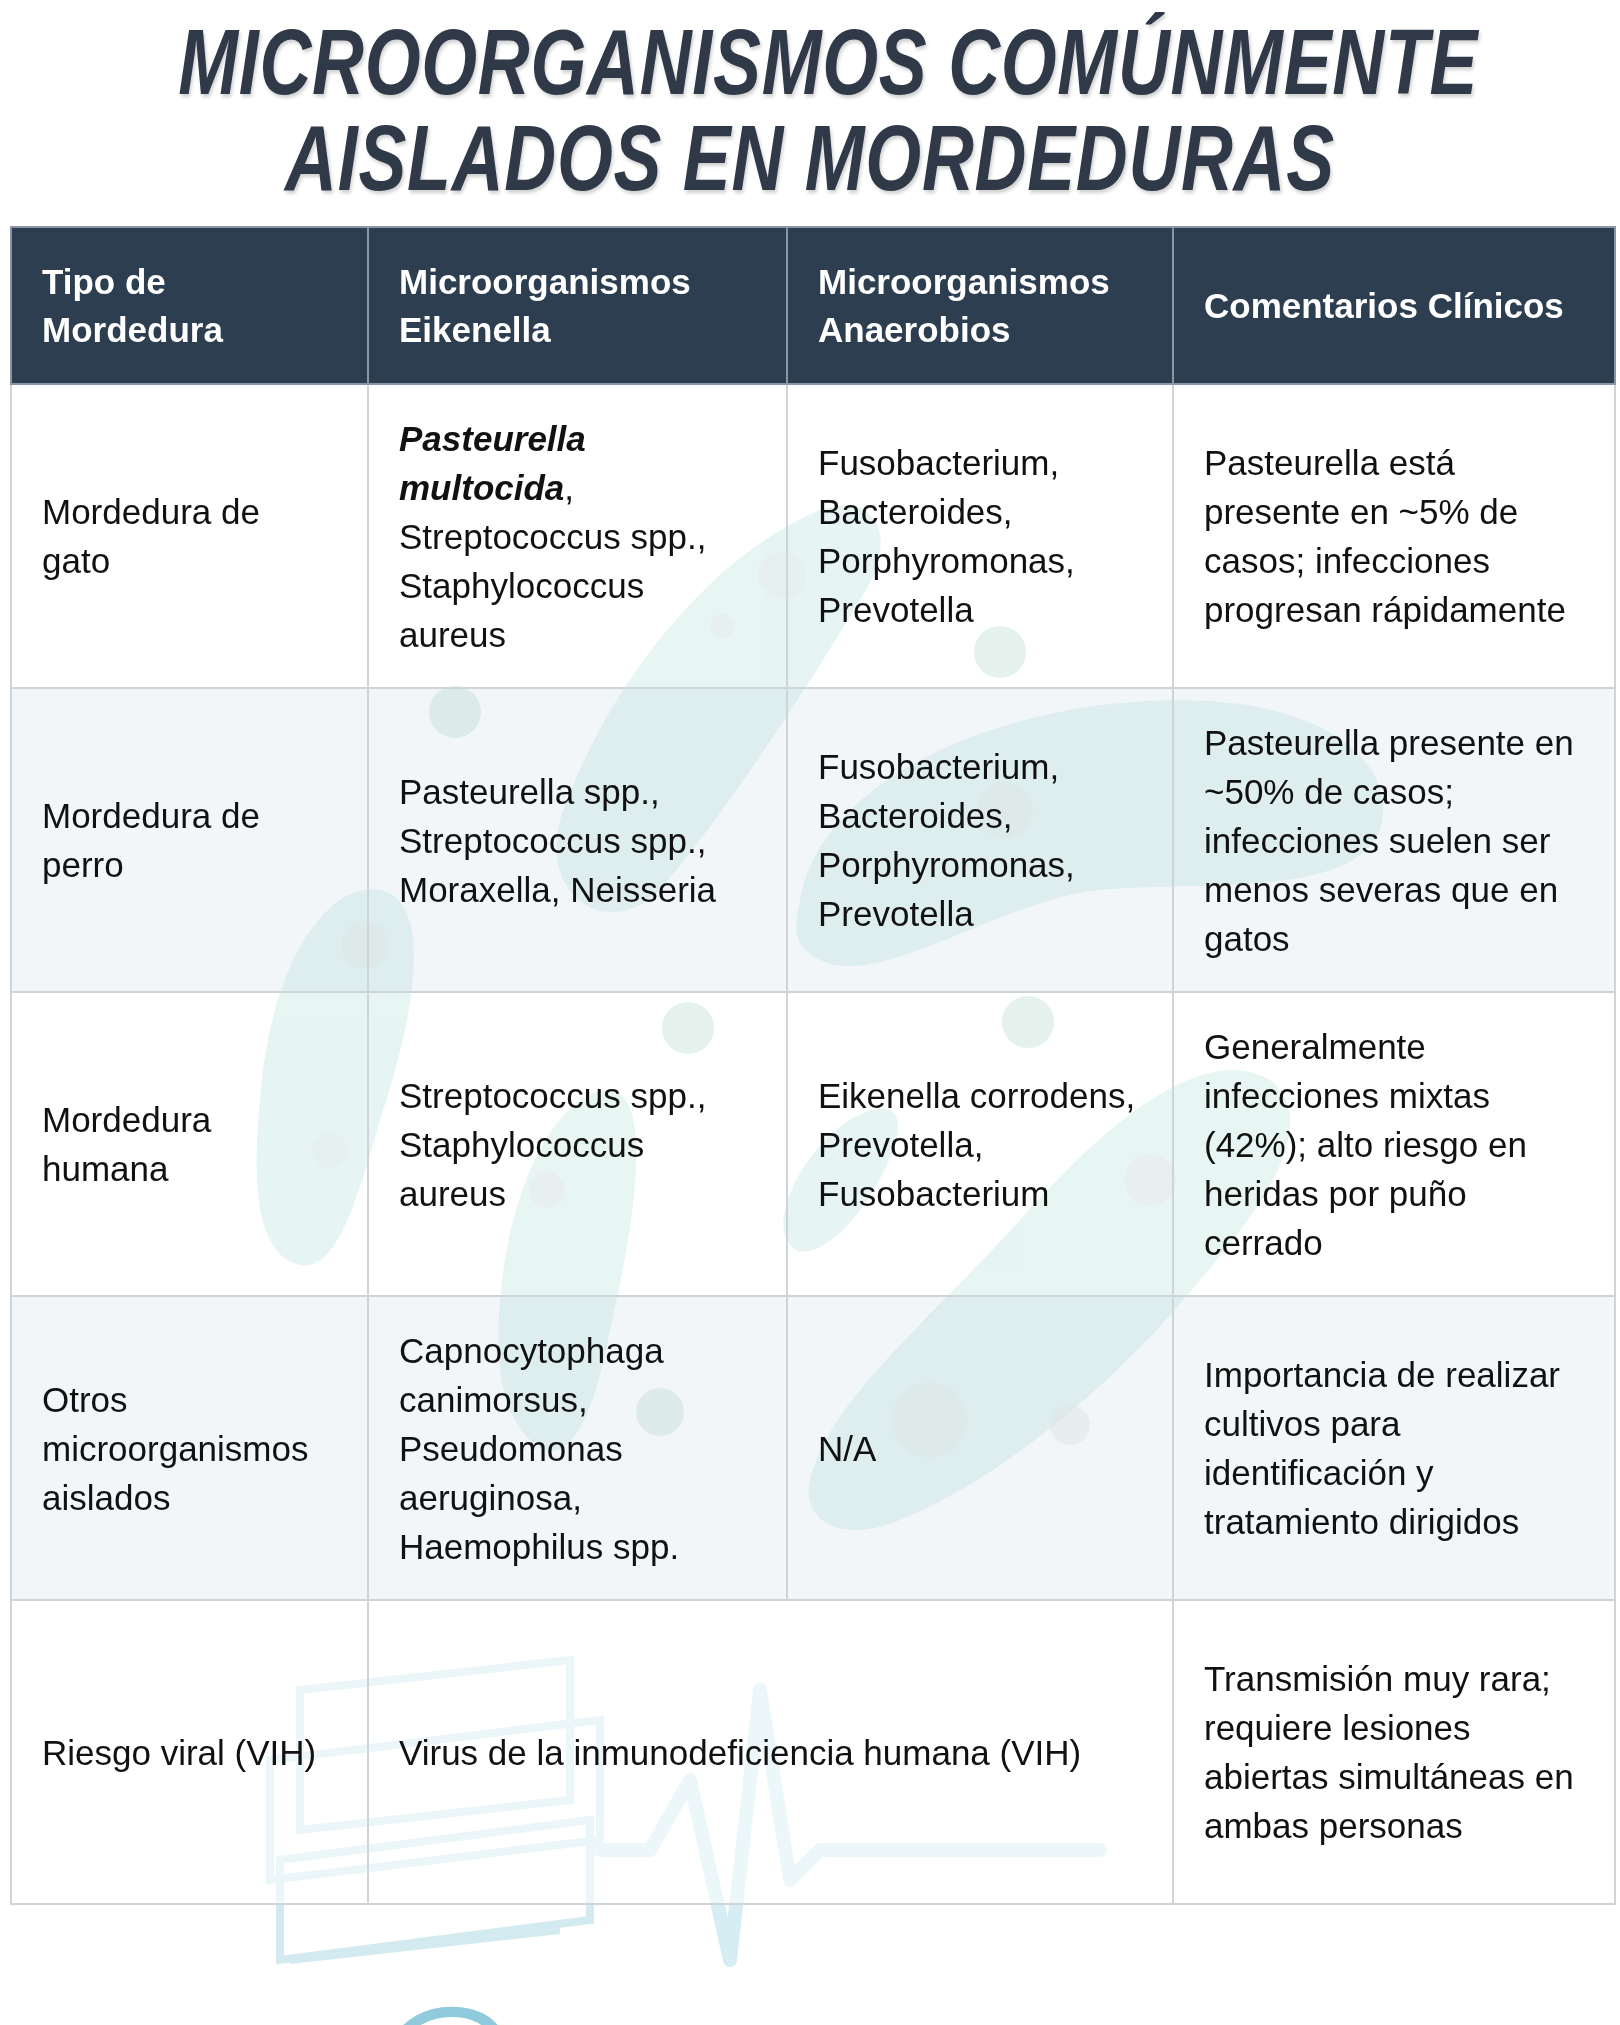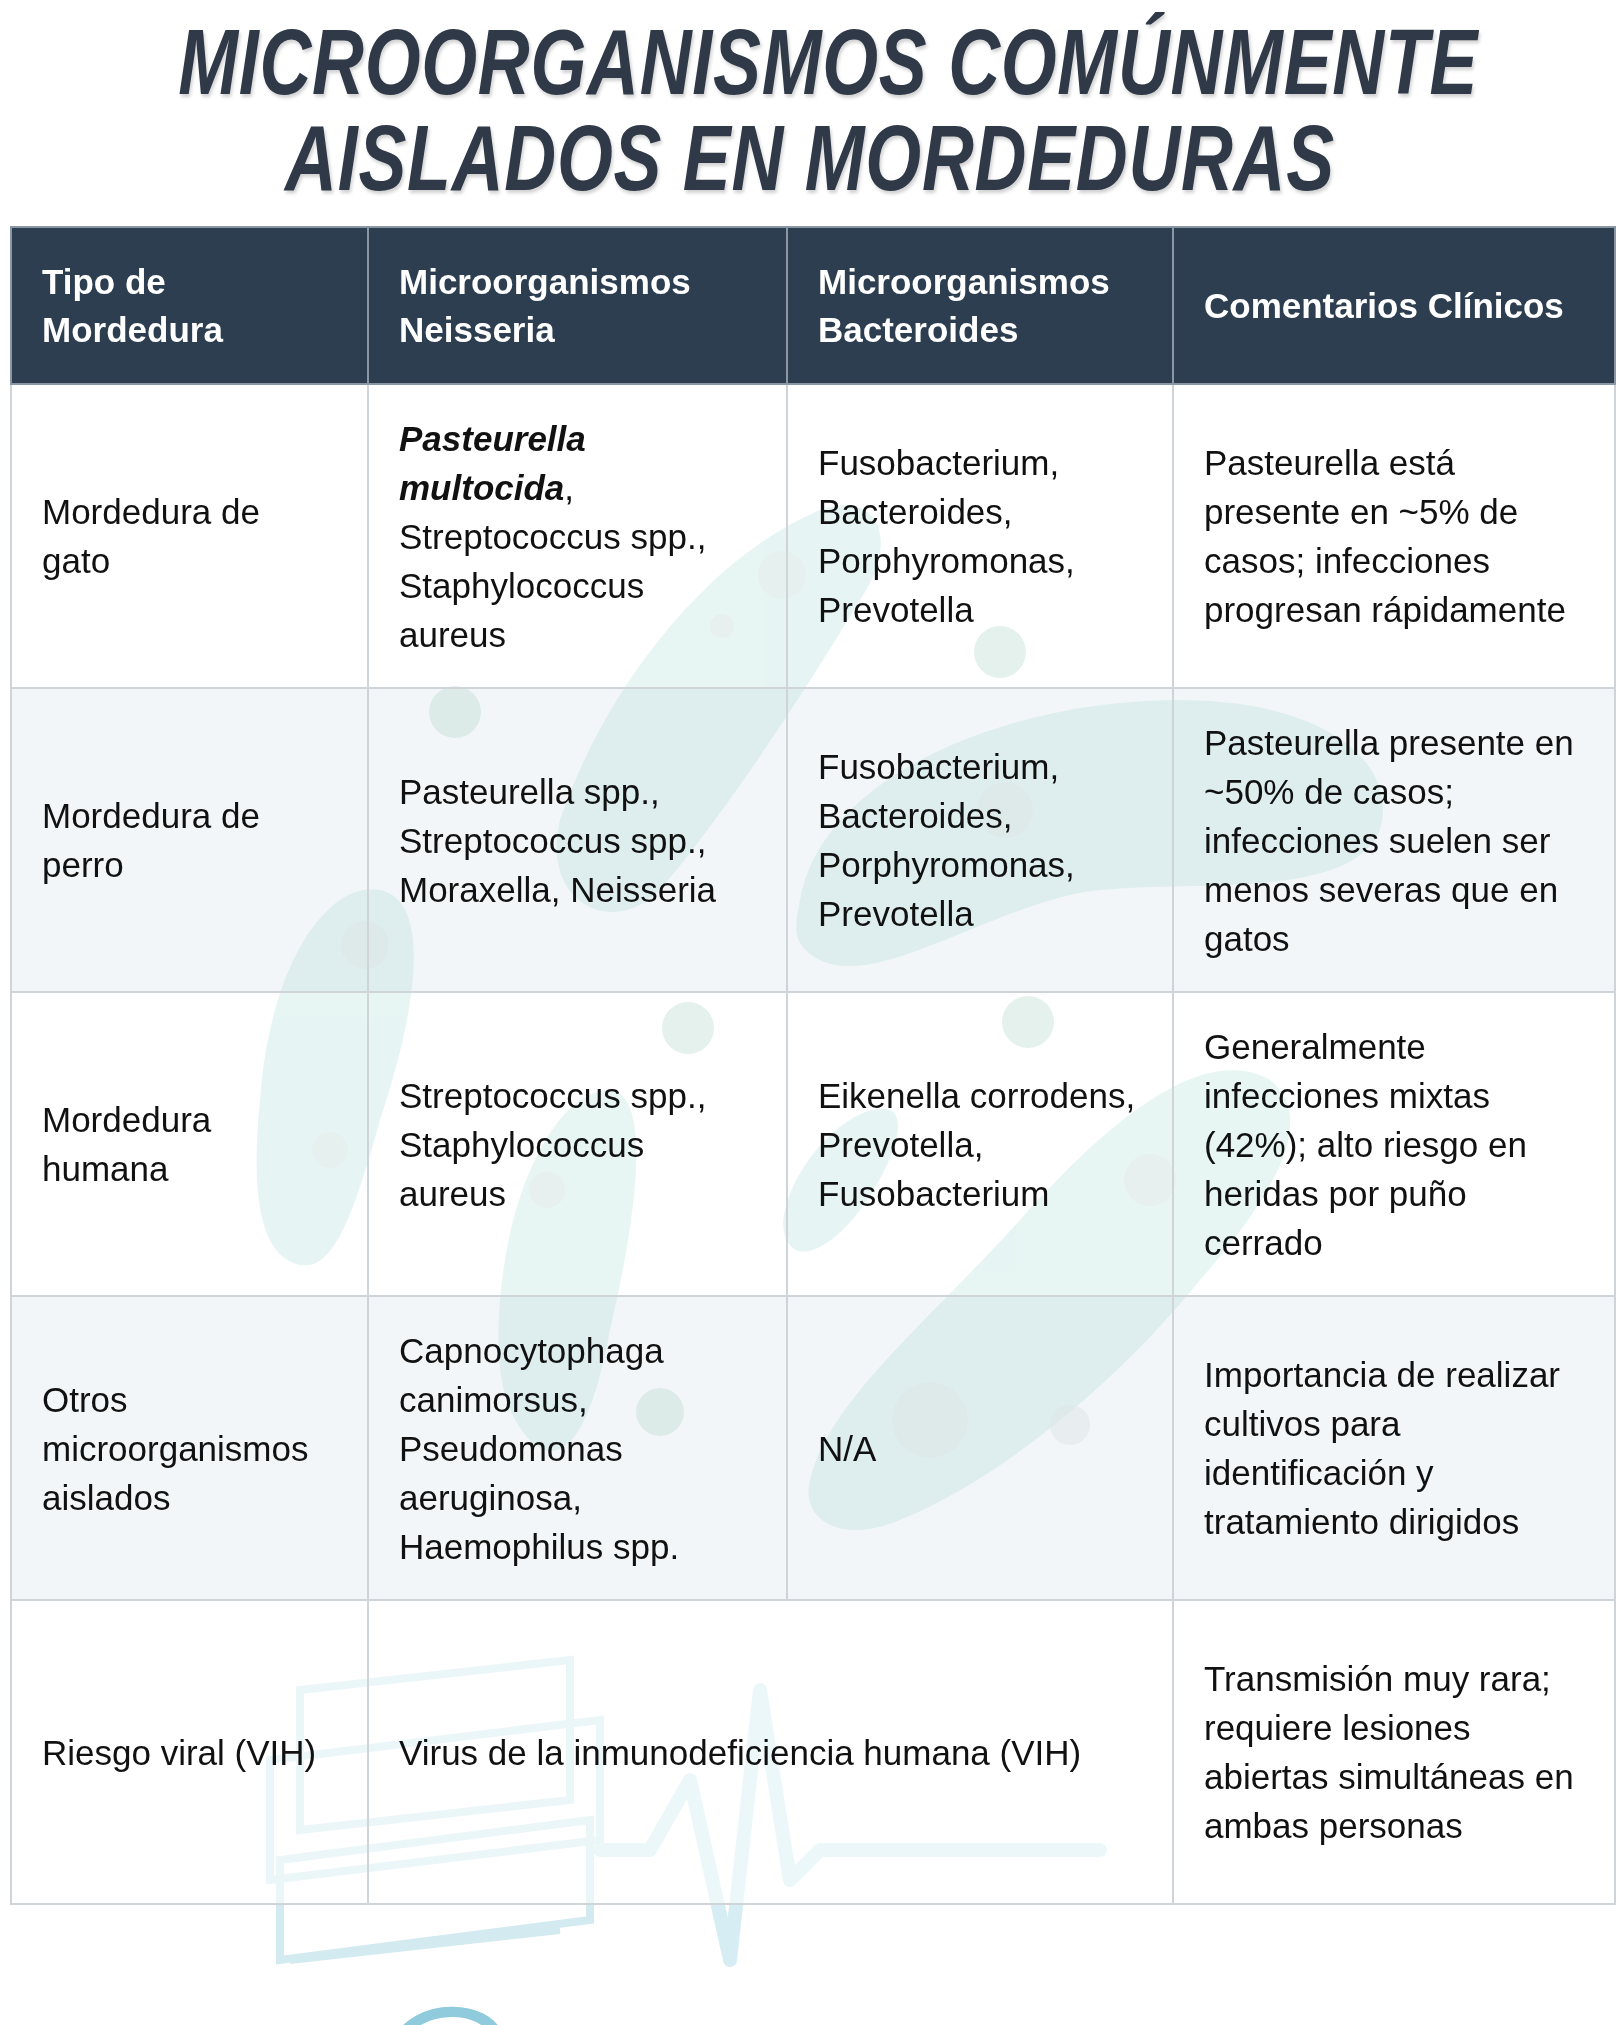--- a/index.html
+++ b/index.html
@@ -127,22 +127,22 @@
 <table class="grid">
   <colgroup>
     <col style="width:357px">
     <col style="width:419px">
     <col style="width:386px">
     <col style="width:442px">
   </colgroup>
   <thead>
     <tr>
       <th>Tipo de Mordedura</th>
-      <th>Microorganismos Neisseria</th>
-      <th>Microorganismos Bacteroides</th>
+      <th>Microorganismos Eikenella</th>
+      <th>Microorganismos Anaerobios</th>
       <th>Comentarios Clínicos</th>
     </tr>
   </thead>
   <tbody>
     <tr class="r1">
       <td>Mordedura de gato</td>
       <td><span class="b">Pasteurella multocida</span><span>, Streptococcus spp., Staphylococcus aureus</span></td>
       <td>Fusobacterium, Bacteroides, Porphyromonas, Prevotella</td>
       <td>Pasteurella está presente en ~5% de casos; infecciones progresan rápidamente</td>
     </tr>

